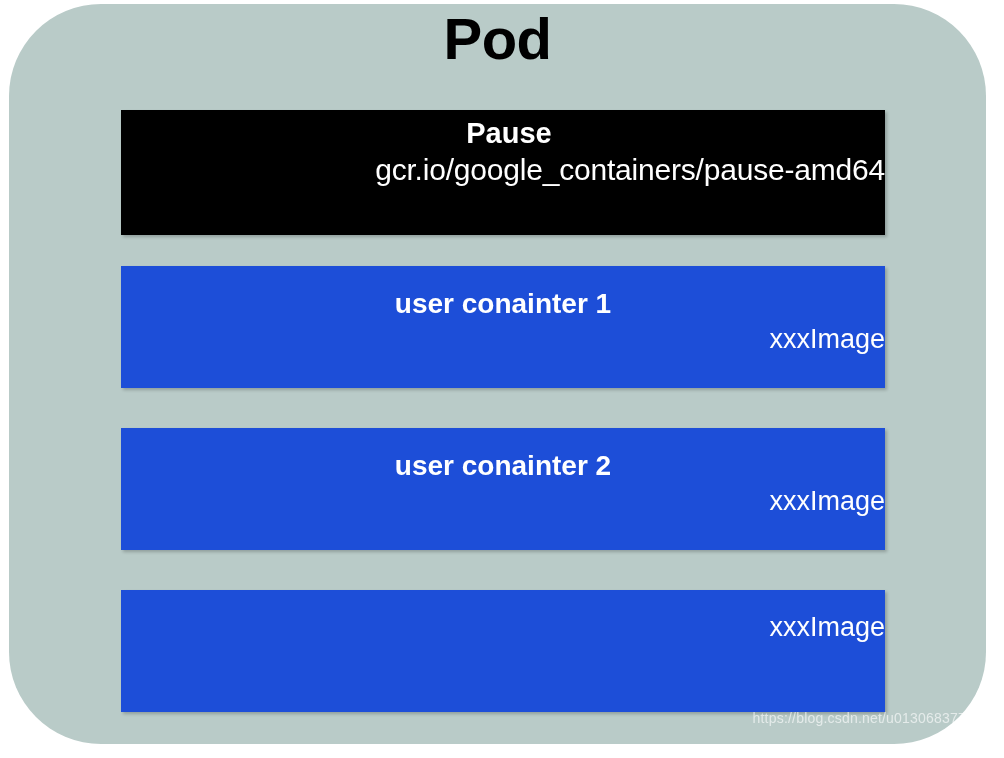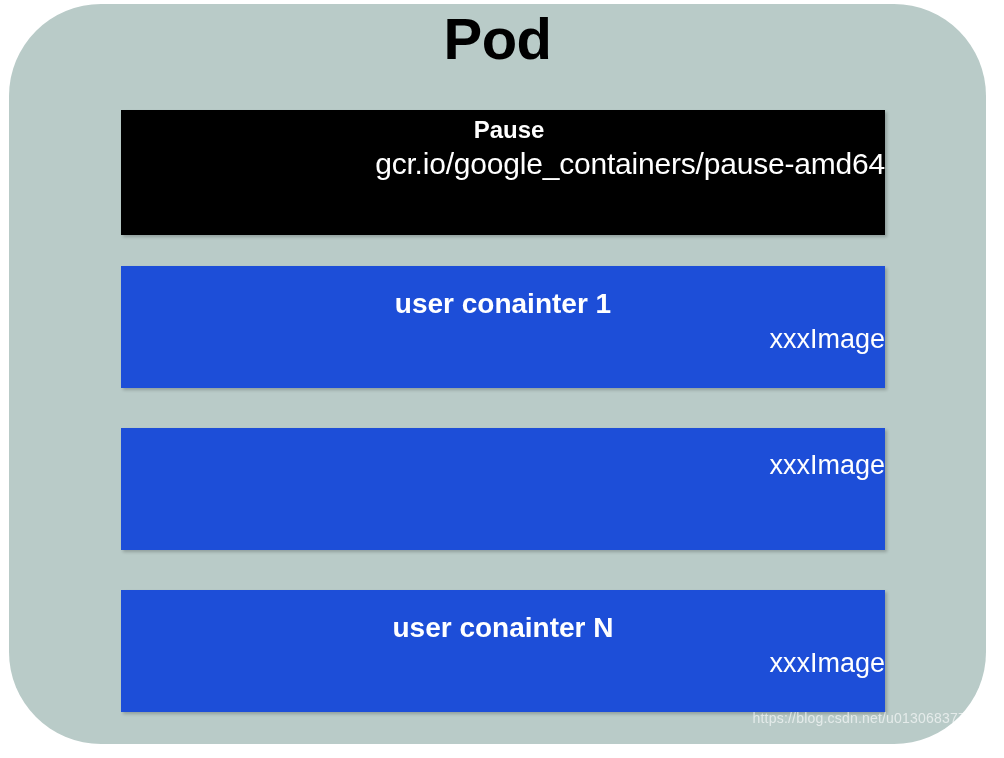--- a/index.html
+++ b/index.html
@@ -79,21 +79,21 @@
   .box-subtitle {
     font-size: 27px;
     font-weight: normal;
     color: #ffffff;
     line-height: 1.3;
     white-space: nowrap;
     text-align: right;
   }
 
   #pause-box .box-title {
-    font-size: 24px;
+    font-size: 29px;
     line-height: 1.2;
     margin-left: 12px;
   }
   #pause-box .box-subtitle {
     font-size: 30px;
     line-height: 1.25;
     letter-spacing: -0.2px;
   }
 
   
@@ -120,23 +120,23 @@
     <div class="box-title">Pause</div>
     <div class="box-subtitle">gcr.io/google_containers/pause-amd64</div>
   </div>
 
   <div class="box container-box" id="container-box-1">
     <div class="box-title">user conainter 1</div>
     <div class="box-subtitle">xxxImage</div>
   </div>
 
   <div class="box container-box" id="container-box-2">
+    <div class="box-title">user conainter 2</div>
     <div class="box-subtitle">xxxImage</div>
   </div>
 
   <div class="box container-box" id="container-box-3">
-    <div class="box-title">user conainter N</div>
     <div class="box-subtitle">xxxImage</div>
   </div>
 
   <div id="watermark">https://blog.csdn.net/u013068377</div>
 
 </div>
 
 </body></html>

